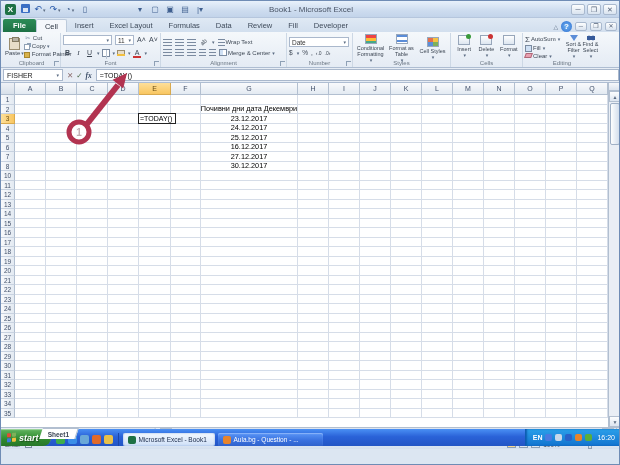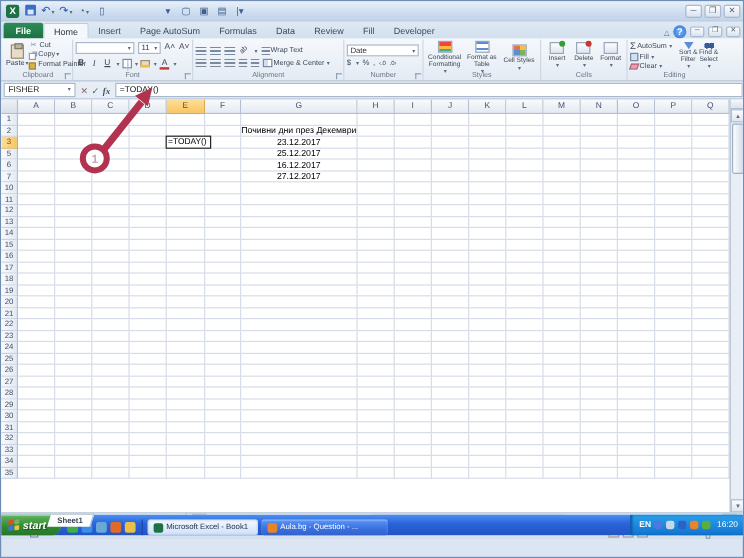--- a/index.html
+++ b/index.html
@@ -172,32 +172,33 @@
       <span class="qicon undo">↶<span class="dd">▾</span></span>
       <span class="qicon undo">↷<span class="dd">▾</span></span>
       <span class="qicon">◔<span class="dd">▾</span></span>
       <span class="qicon">▯</span>
       <span class="qicon" style="margin-left:40px">▾</span>
       <span class="qicon">▢</span>
       <span class="qicon">▣</span>
       <span class="qicon">▤</span>
       <span class="qicon">|▾</span>
     </div>
+    <div class="title-text">Book1 - Microsoft Excel</div>
     <div class="winbtns">
       <div class="wbtn">─</div>
       <div class="wbtn">❐</div>
       <div class="wbtn">✕</div>
     </div>
   </div>
 
   <div class="tabrow">
     <div class="rtab file">File</div>
-    <div class="rtab active">Home</div>
+    <div class="rtab active">Cell</div>
     <div class="rtab">Insert</div>
-    <div class="rtab">Page AutoSum</div>
+    <div class="rtab">Excel Layout</div>
     <div class="rtab">Formulas</div>
     <div class="rtab">Data</div>
     <div class="rtab">Review</div>
     <div class="rtab">Fill</div>
     <div class="rtab">Developer</div>
     <div class="tabrow-right">
       <span class="minirib">△</span>
       <span class="helpbtn">?</span>
       <div class="wbtn xs">─</div>
       <div class="wbtn xs">❐</div>
@@ -444,21 +445,21 @@
           <div class="cell" style="width: 31px;"></div>
         </div>
         <div class="gridrow">
           <div class="rowhdr">2</div>
           <div class="cell" style="width: 31px;"></div>
           <div class="cell" style="width: 31px;"></div>
           <div class="cell" style="width: 31px;"></div>
           <div class="cell" style="width: 31px;"></div>
           <div class="cell" style="width: 32px;"></div>
           <div class="cell" style="width: 30px;"></div>
-          <div class="cell txt" style="width: 97px;">Почивни дни през Декември</div>
+          <div class="cell txt" style="width: 97px;">Почивни дни дата Декември</div>
           <div class="cell" style="width: 31px;"></div>
           <div class="cell" style="width: 31px;"></div>
           <div class="cell" style="width: 31px;"></div>
           <div class="cell" style="width: 31px;"></div>
           <div class="cell" style="width: 31px;"></div>
           <div class="cell" style="width: 31px;"></div>
           <div class="cell" style="width: 31px;"></div>
           <div class="cell" style="width: 31px;"></div>
           <div class="cell" style="width: 31px;"></div>
           <div class="cell" style="width: 31px;"></div>
@@ -477,20 +478,40 @@
           <div class="cell" style="width: 31px;"></div>
           <div class="cell" style="width: 31px;"></div>
           <div class="cell" style="width: 31px;"></div>
           <div class="cell" style="width: 31px;"></div>
           <div class="cell" style="width: 31px;"></div>
           <div class="cell" style="width: 31px;"></div>
           <div class="cell" style="width: 31px;"></div>
           <div class="cell" style="width: 31px;"></div>
         </div>
         <div class="gridrow">
+          <div class="rowhdr">4</div>
+          <div class="cell" style="width: 31px;"></div>
+          <div class="cell" style="width: 31px;"></div>
+          <div class="cell" style="width: 31px;"></div>
+          <div class="cell" style="width: 31px;"></div>
+          <div class="cell" style="width: 32px;"></div>
+          <div class="cell" style="width: 30px;"></div>
+          <div class="cell txt" style="width: 97px;">24.12.2017</div>
+          <div class="cell" style="width: 31px;"></div>
+          <div class="cell" style="width: 31px;"></div>
+          <div class="cell" style="width: 31px;"></div>
+          <div class="cell" style="width: 31px;"></div>
+          <div class="cell" style="width: 31px;"></div>
+          <div class="cell" style="width: 31px;"></div>
+          <div class="cell" style="width: 31px;"></div>
+          <div class="cell" style="width: 31px;"></div>
+          <div class="cell" style="width: 31px;"></div>
+          <div class="cell" style="width: 31px;"></div>
+        </div>
+        <div class="gridrow">
           <div class="rowhdr">5</div>
           <div class="cell" style="width: 31px;"></div>
           <div class="cell" style="width: 31px;"></div>
           <div class="cell" style="width: 31px;"></div>
           <div class="cell" style="width: 31px;"></div>
           <div class="cell" style="width: 32px;"></div>
           <div class="cell" style="width: 30px;"></div>
           <div class="cell txt" style="width: 97px;">25.12.2017</div>
           <div class="cell" style="width: 31px;"></div>
           <div class="cell" style="width: 31px;"></div>
@@ -525,20 +546,40 @@
         </div>
         <div class="gridrow">
           <div class="rowhdr">7</div>
           <div class="cell" style="width: 31px;"></div>
           <div class="cell" style="width: 31px;"></div>
           <div class="cell" style="width: 31px;"></div>
           <div class="cell" style="width: 31px;"></div>
           <div class="cell" style="width: 32px;"></div>
           <div class="cell" style="width: 30px;"></div>
           <div class="cell txt" style="width: 97px;">27.12.2017</div>
+          <div class="cell" style="width: 31px;"></div>
+          <div class="cell" style="width: 31px;"></div>
+          <div class="cell" style="width: 31px;"></div>
+          <div class="cell" style="width: 31px;"></div>
+          <div class="cell" style="width: 31px;"></div>
+          <div class="cell" style="width: 31px;"></div>
+          <div class="cell" style="width: 31px;"></div>
+          <div class="cell" style="width: 31px;"></div>
+          <div class="cell" style="width: 31px;"></div>
+          <div class="cell" style="width: 31px;"></div>
+        </div>
+        <div class="gridrow">
+          <div class="rowhdr">8</div>
+          <div class="cell" style="width: 31px;"></div>
+          <div class="cell" style="width: 31px;"></div>
+          <div class="cell" style="width: 31px;"></div>
+          <div class="cell" style="width: 31px;"></div>
+          <div class="cell" style="width: 32px;"></div>
+          <div class="cell" style="width: 30px;"></div>
+          <div class="cell txt" style="width: 97px;">30.12.2017</div>
           <div class="cell" style="width: 31px;"></div>
           <div class="cell" style="width: 31px;"></div>
           <div class="cell" style="width: 31px;"></div>
           <div class="cell" style="width: 31px;"></div>
           <div class="cell" style="width: 31px;"></div>
           <div class="cell" style="width: 31px;"></div>
           <div class="cell" style="width: 31px;"></div>
           <div class="cell" style="width: 31px;"></div>
           <div class="cell" style="width: 31px;"></div>
           <div class="cell" style="width: 31px;"></div>

